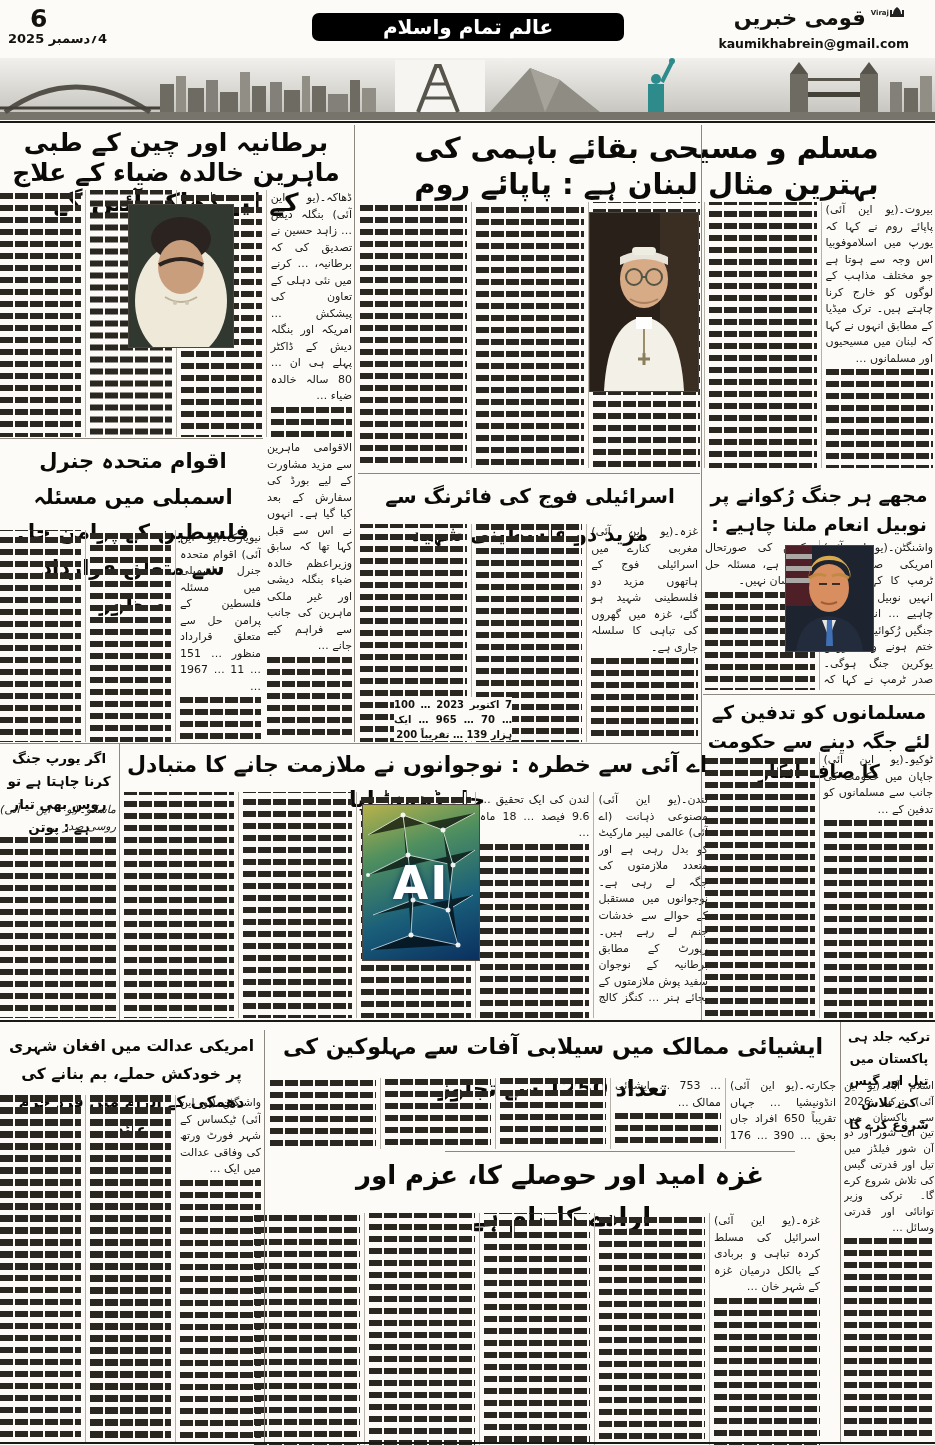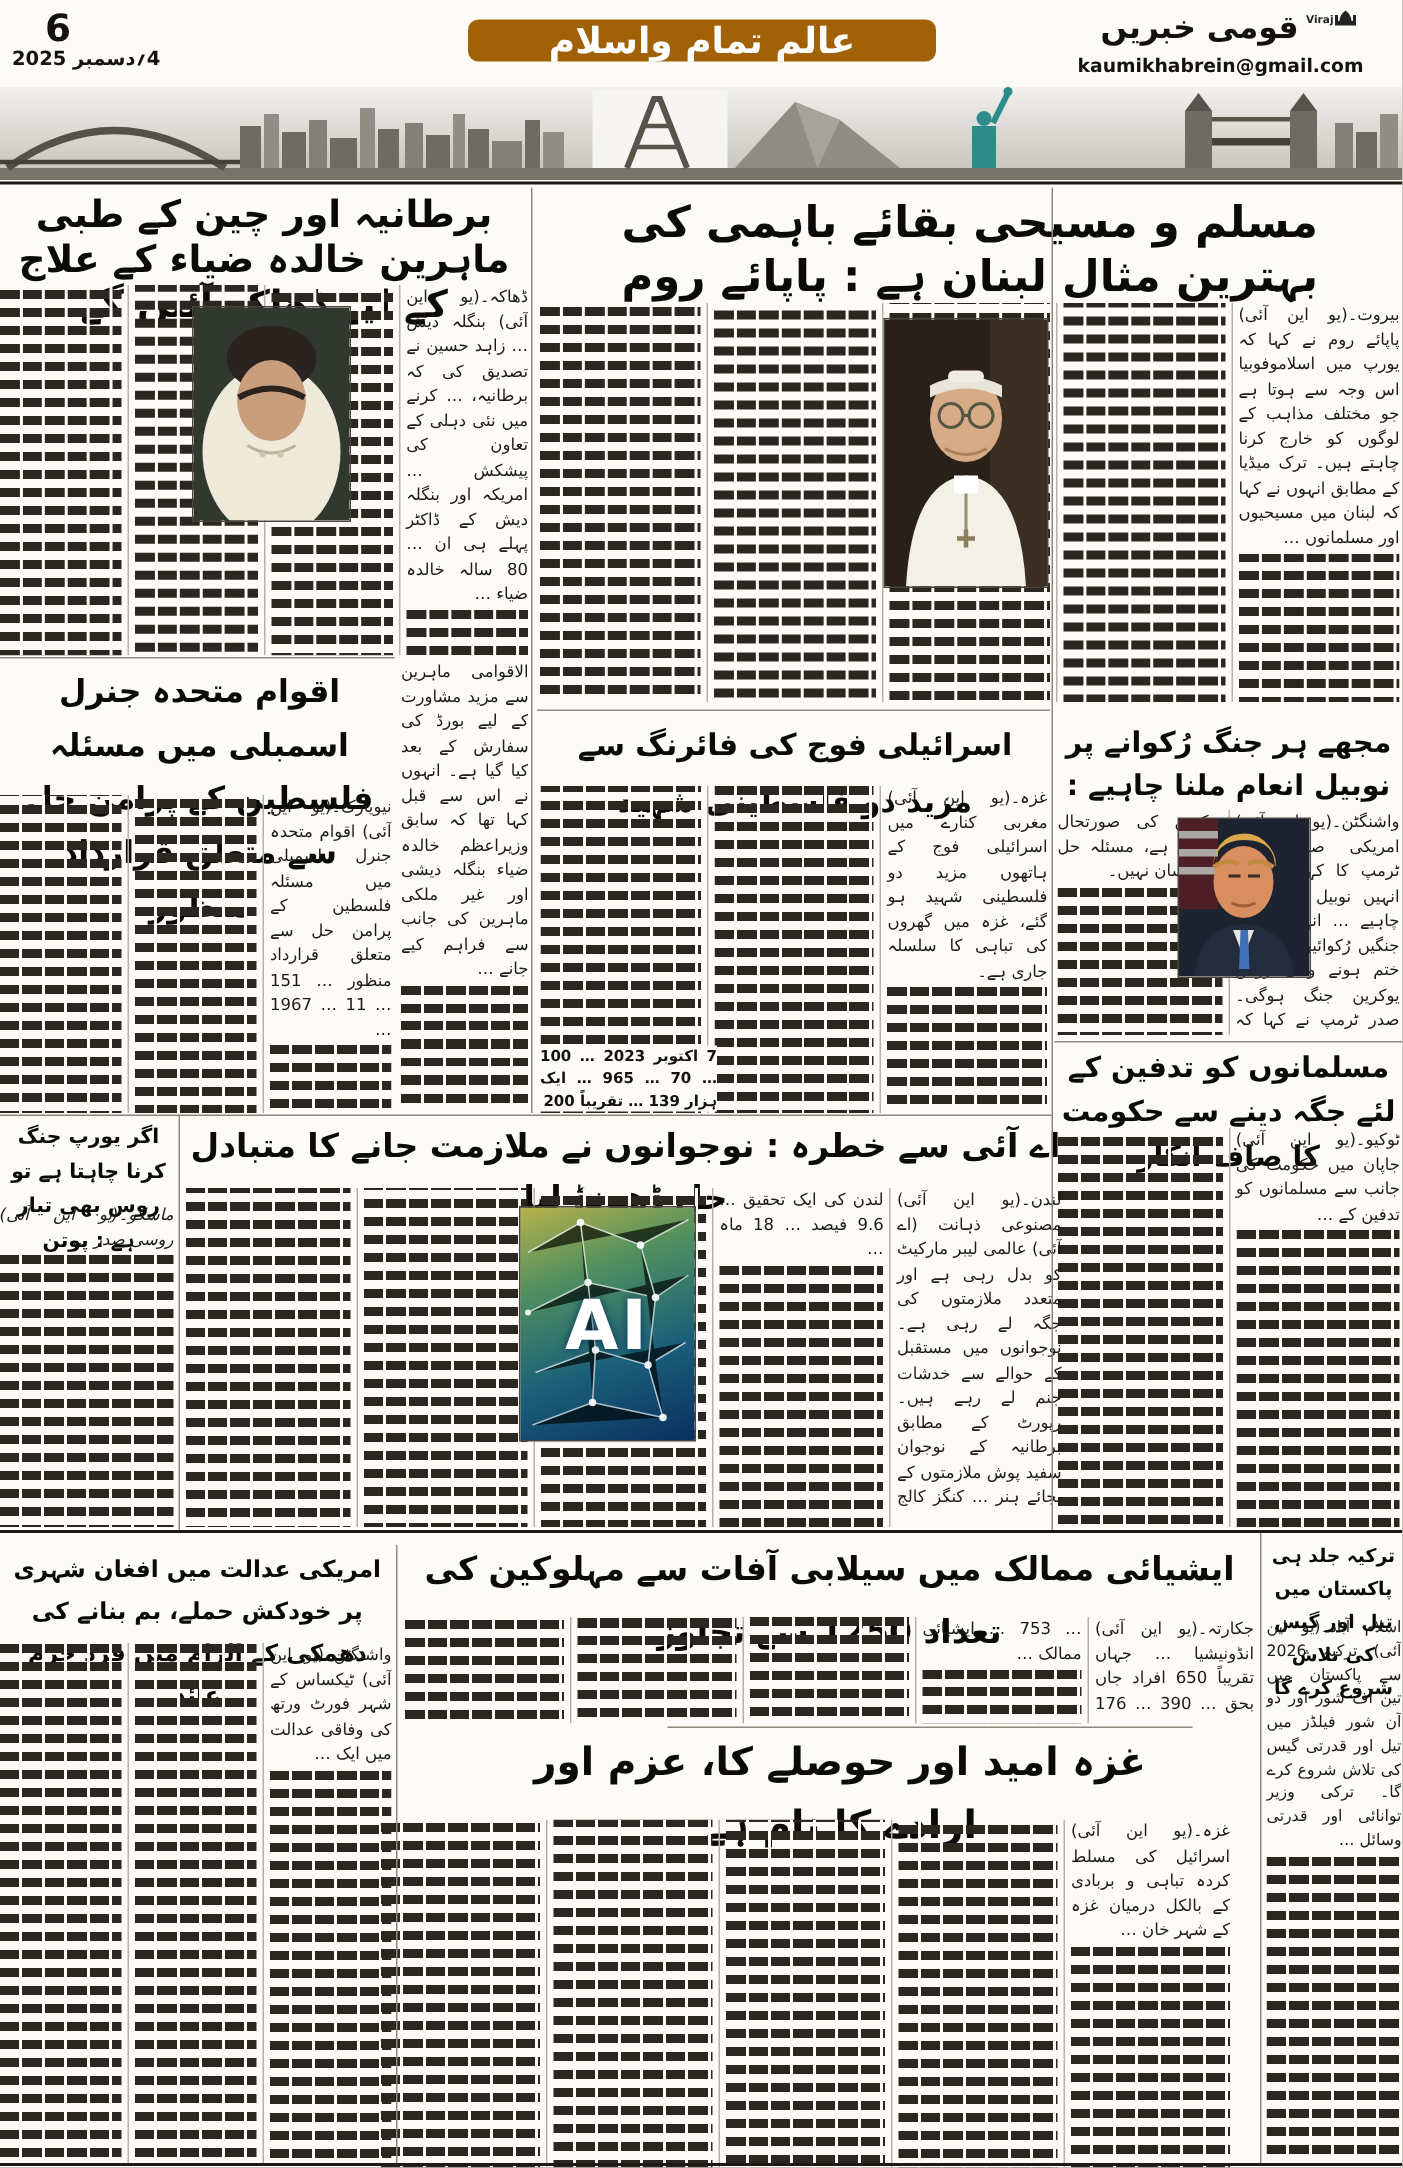--- a/index.html
+++ b/index.html
@@ -2,39 +2,39 @@
 <html lang="ur" dir="rtl"><head>
 <meta charset="utf-8">
 <style>
   html,body{margin:0;padding:0;background:#9a978f;}
   .page{position:relative;width:935px;height:1445px;margin:0 auto;background:#fcfbf7;
         font-family:"DejaVu Sans",sans-serif;color:#14120f;direction:rtl;overflow:hidden;}
   .abs{position:absolute;}
   
   .pagenum{font-size:25px;font-weight:bold;direction:ltr;}
   .date{font-size:13px;font-weight:bold;}
-  .section-bar{background:#a16207;color:#fff;border-radius:7px;display:flex;align-items:center;
-        justify-content:center;font-weight:bold;font-size:24px;letter-spacing:1px;}
+  .section-bar{background:#000000;color:#fff;border-radius:7px;display:flex;align-items:center;
+        justify-content:center;font-weight:bold;font-size:20px;letter-spacing:1px;}
   .masthead{display:flex;align-items:flex-start;gap:5px;font-size:21px;font-weight:bold;}
   .email{font-size:12.5px;font-weight:bold;direction:ltr;font-family:"DejaVu Sans",sans-serif;}
   
   .hl{font-weight:bold;text-align:center;color:#0b0a09;}
   
   .body-cols{font-size:11px;line-height:1.5;text-align:justify;overflow:hidden;
         column-gap:9px;column-rule:1px solid #b7b2a7;}
   .lead{font-size:11px;color:#1c1a17;}
   .greek{width:100%;
      background-image:
        repeating-linear-gradient(to right, rgba(252,251,247,0) 0 13px, #fcfbf7 13px 15px),
        repeating-linear-gradient(to bottom, #2a2721 2px 8px, rgba(0,0,0,0) 8px 14px);}
   .vrule{width:1px;background:#8d887d;}
   .hrule{height:1px;background:#8d887d;}
   .hrule.bold{height:2px;background:#1c1a17;}
   .photo{border:1px solid #4a463f;z-index:3;overflow:hidden;}
-  .stats{font-size:10px;font-weight:bold;line-height:1.5;background:#fcfbf7;z-index:2;text-align:justify;}
+  .stats{font-size:10px;font-weight:bold;line-height:1.5;background:#fcfbf7;z-index:2;text-align:justify;margin-left:34px;}
   .ai-label{position:absolute;inset:0;display:flex;align-items:center;justify-content:center;
         color:#fff;font-weight:bold;font-size:46px;letter-spacing:2px;font-family:"DejaVu Sans",sans-serif;
         text-shadow:0 0 6px rgba(0,40,80,.8);direction:ltr;}
   .logo-word{font-size:7px;font-weight:bold;direction:ltr;color:#222;line-height:1;}
 </style>
 </head>
 <body>
 
 <div class="page">
 
@@ -216,21 +216,21 @@
   <div class="abs body-cols" style="left:0;top:802px;width:116px;height:216px;column-count:1;font-style:italic;">
     <span class="lead">ماسکو۔(یو این آئی) روسی صدر …</span>
     <div class="greek" style="height:190px;"></div>
   </div>
 
   <div class="abs hl" style="left:126px;top:747px;width:582px;font-size:22px;line-height:1.6;">اے آئی سے خطرہ : نوجوانوں نے ملازمت جانے کا متبادل حل ڈھونڈ لیا</div>
   <div class="abs body-cols" style="left:124px;top:792px;width:584px;height:226px;column-count:5;">
     <span class="lead">لندن۔(یو این آئی) مصنوعی ذہانت (اے آئی) عالمی لیبر مارکیٹ کو بدل رہی ہے اور متعدد ملازمتوں کی جگہ لے رہی ہے۔ نوجوانوں میں مستقبل کے حوالے سے خدشات جنم لے رہے ہیں۔ رپورٹ کے مطابق برطانیہ کے نوجوان سفید پوش ملازمتوں کے بجائے ہنر … کنگز کالج لندن کی ایک تحقیق … 9.6 فیصد … 18 ماہ …</span>
     <div class="greek" style="height:1150px;"></div>
   </div>
-  <div class="abs photo" style="left:346px;top:804px;width:116px;height:155px;background:linear-gradient(160deg,#b8b24a 0%,#4f8f5f 30%,#1a5f7a 65%,#0a2f5f 100%);">
+  <div class="abs photo" style="left:362px;top:804px;width:116px;height:155px;background:linear-gradient(160deg,#b8b24a 0%,#4f8f5f 30%,#1a5f7a 65%,#0a2f5f 100%);">
     <svg width="116" height="155" viewBox="0 0 116 155" style="position:absolute;inset:0;">
       <g stroke="#ffffff" stroke-width="1" opacity=".65">
         <path d="M5,30 L40,10 L80,25 L112,8 M5,70 L45,50 L90,60 L112,45 M10,110 L50,95 L85,105 L110,90 M8,145 L48,130 L95,140"></path>
         <path d="M40,10 L45,50 L50,95 L48,130 M80,25 L90,60 L85,105 L95,140"></path>
       </g>
       <g fill="#ffffff" opacity=".9">
         <circle cx="40" cy="10" r="2.5"></circle>
           <circle cx="80" cy="25" r="2.5"></circle>
           <circle cx="45" cy="50" r="2.5"></circle>
         <circle cx="90" cy="60" r="2.5"></circle>

